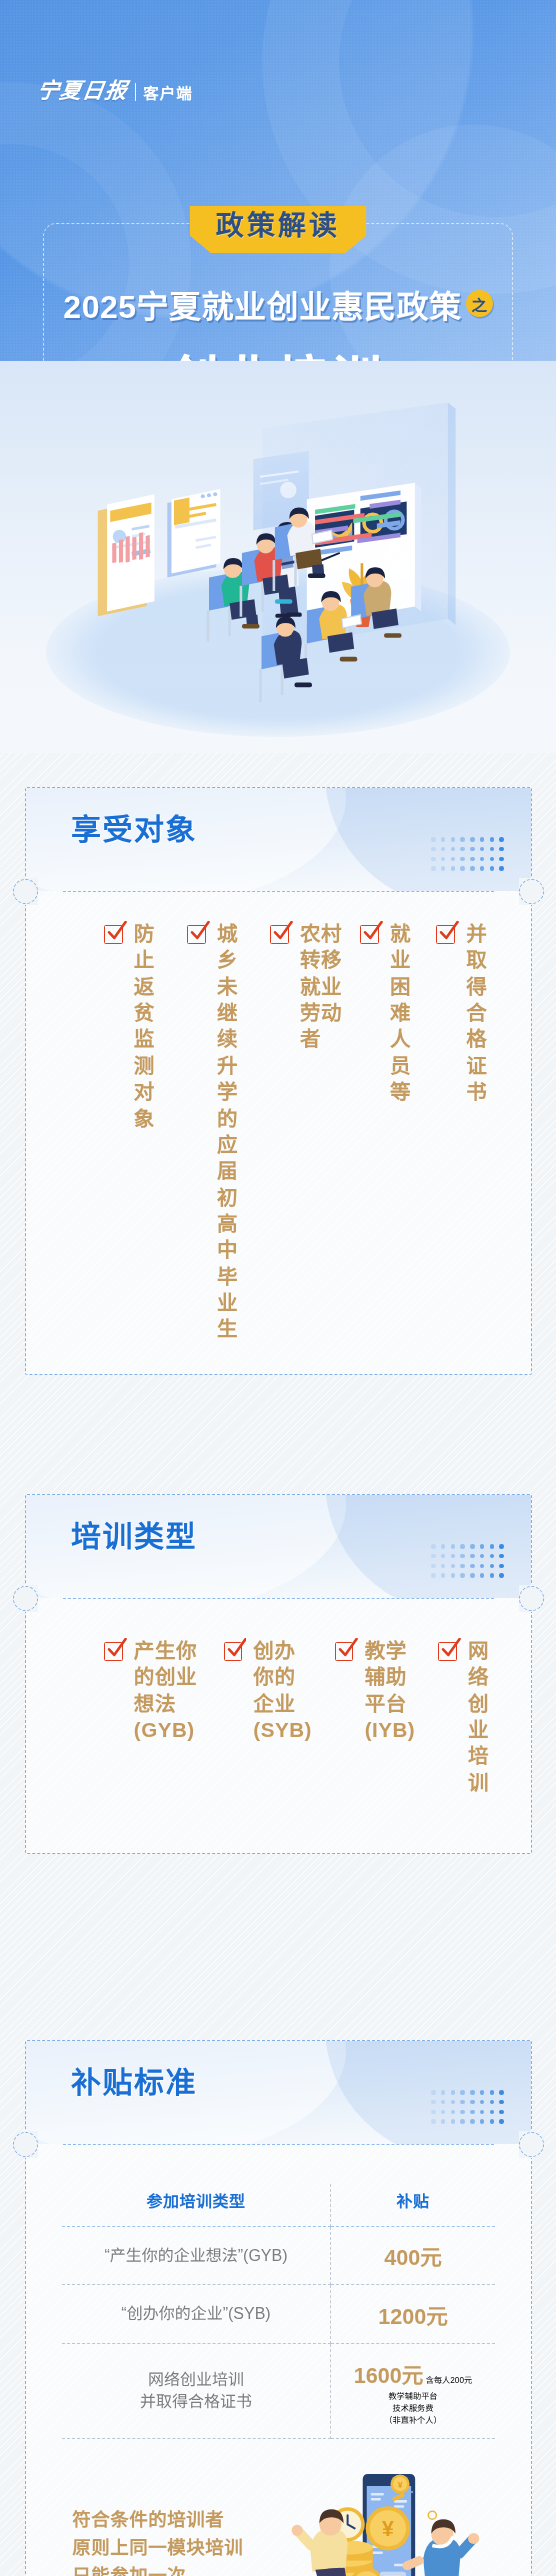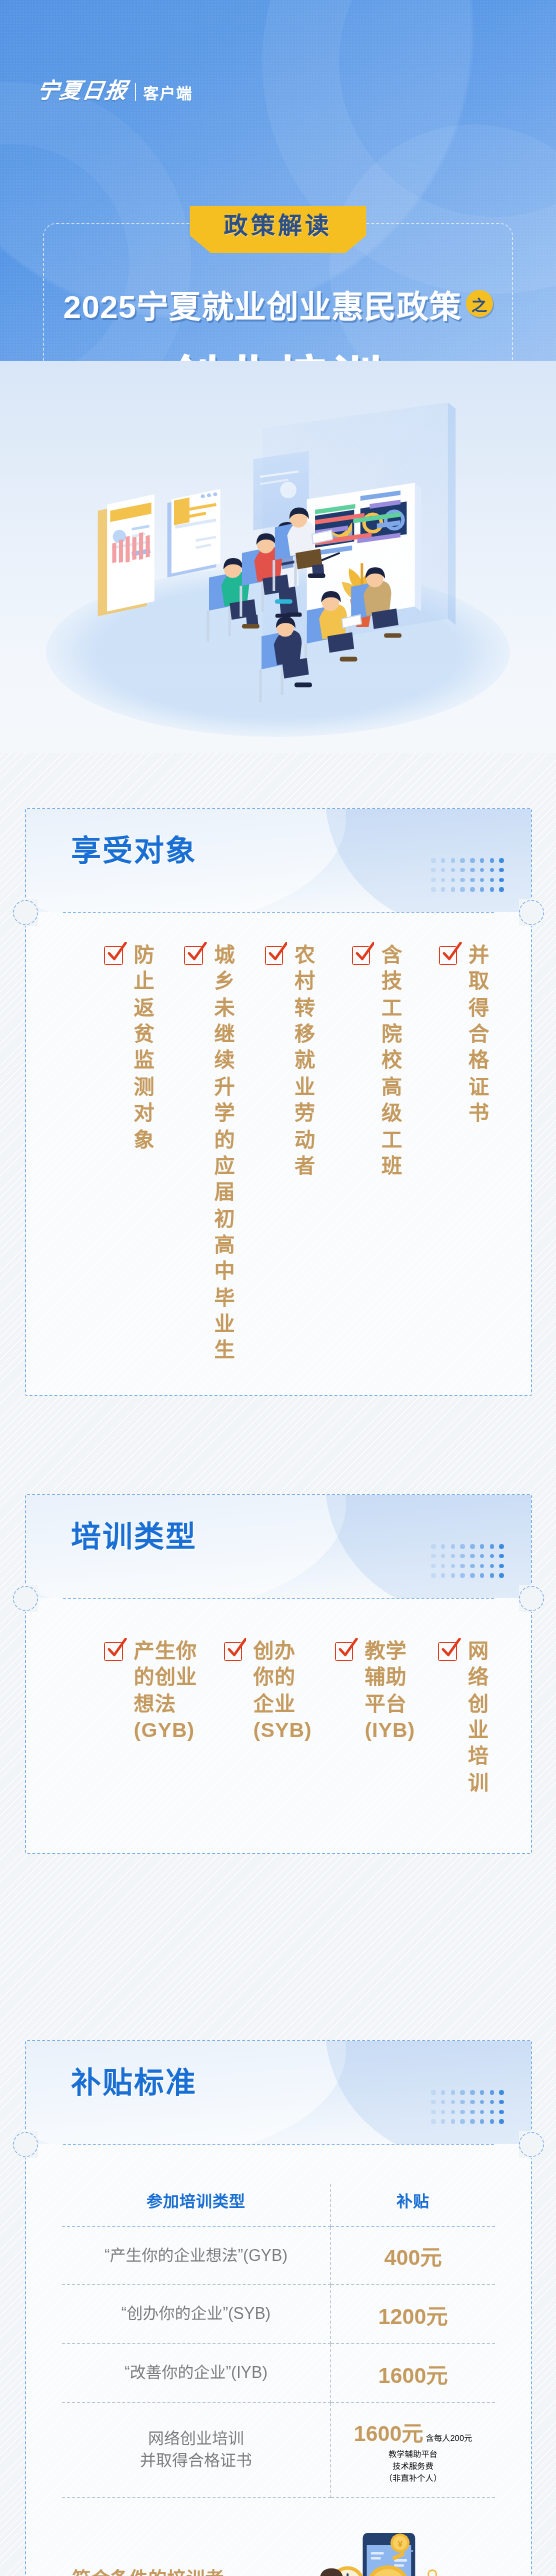--- a/index.html
+++ b/index.html
@@ -56,21 +56,21 @@
   }
 
   
   .ribbon{
     position:absolute; left:50%; transform:translateX(-50%); top:206px;
     width:177px; height:47px; background:#f5bf22;
     clip-path:polygon(0 0,100% 0,100% 62%,88% 100%,12% 100%,0 62%);
     display:flex; align-items:center; justify-content:center;
   }
   .ribbon span{
-    font-size:24px; font-weight:700; color:#2b4f86; letter-spacing:3.1px;
+    font-size:28px; font-weight:700; color:#2b4f86; letter-spacing:3.1px;
     line-height:1; padding-bottom:7.2px;
     text-shadow:0.5px 0.5px 0 rgba(255,255,255,.35);
   }
   .ribbon .fold-l,.ribbon .fold-r{ position:absolute; top:0; width:9.3px; height:14.4px;
     background:#d79f10; }
   .ribbon .fold-l{ left:-9.3px; clip-path:polygon(100% 0,100% 100%,0 0); }
   .ribbon .fold-r{ right:-9.3px; clip-path:polygon(0 0,100% 0,0 100%); }
 
   .hero-line1{
     position:absolute; left:0; right:0; top:281px; text-align:center;
@@ -393,21 +393,21 @@
         <path d="M532 550 q10 -28 32 -28 q22 0 22 26 l-4 36 l-44 6 Z" fill="#2e3a66"></path>
         <circle cx="554" cy="518" r="17" fill="#f7c9a0"></circle>
         <path d="M536 518 q0 -22 19 -22 q19 0 19 22 q-6 -10 -19 -10 q-13 0 -19 10 Z" fill="#1b2343"></path>
         <path d="M548 584 L596 576 L600 608 L552 616 Z" fill="#2e3a66"></path>
         <rect x="572" y="624" width="34" height="9" rx="4" fill="#1b2343"></rect>
       </g>
     </g>
   </svg>
 </div>
 
-<div class="card" id="card-beneficiaries" style="top:808px;">
+<div class="card" id="card-beneficiaries" style="top:787px;">
   <div class="card-head">
     <div class="arc1"></div>
     <div class="arc2"></div>
     <div class="card-title">享受对象</div>
     <div class="dotgrid">
       <i style="opacity:.15"></i>
         <i style="opacity:.22"></i>
         <i style="opacity:.30"></i>
         <i style="opacity:.40"></i>
         <i style="opacity:.52"></i>
@@ -482,21 +482,21 @@
         <span class="check-text">农村转移就业劳动者</span>
       </div>
 
       <div class="check-item">
         <span class="cbox">
           <span class="sq"></span>
           <svg class="tick" viewBox="0 0 40 40">
               <path d="M6 22 L16 33 L38 2" fill="none" stroke="#e03b1c" stroke-width="5" stroke-linecap="round" stroke-linejoin="round"></path>
             </svg>
         </span>
-        <span class="check-text">含技工院校高级工班</span>
+        <span class="check-text">就业困难人员等</span>
       </div>
 
       <div class="check-item">
         <span class="cbox">
           <span class="sq"></span>
           <svg class="tick" viewBox="0 0 40 40">
               <path d="M6 22 L16 33 L38 2" fill="none" stroke="#e03b1c" stroke-width="5" stroke-linecap="round" stroke-linejoin="round"></path>
             </svg>
         </span>
         <span class="check-text">并取得合格证书</span>
@@ -663,24 +663,20 @@
       <tbody>
         <tr>
           <td class="t-type"><span class="td-type">“产生你的企业想法”(GYB)</span></td>
           <td><span class="td-amt">400元</span></td>
         </tr>
         <tr>
           <td class="t-type"><span class="td-type">“创办你的企业”(SYB)</span></td>
           <td><span class="td-amt">1200元</span></td>
         </tr>
         <tr>
-          <td class="t-type"><span class="td-type">“改善你的企业”(IYB)</span></td>
-          <td><span class="td-amt">1600元</span></td>
-        </tr>
-        <tr>
           <td class="t-type"><span class="td-type" style="white-space:pre-line">网络创业培训
 并取得合格证书</span></td>
           <td>
             <span class="td-amt">1600元</span>
             <span class="sub" style="white-space:pre-line">含每人200元
 教学辅助平台
 技术服务费
 （非直补个人）</span>
           </td>
         </tr>

